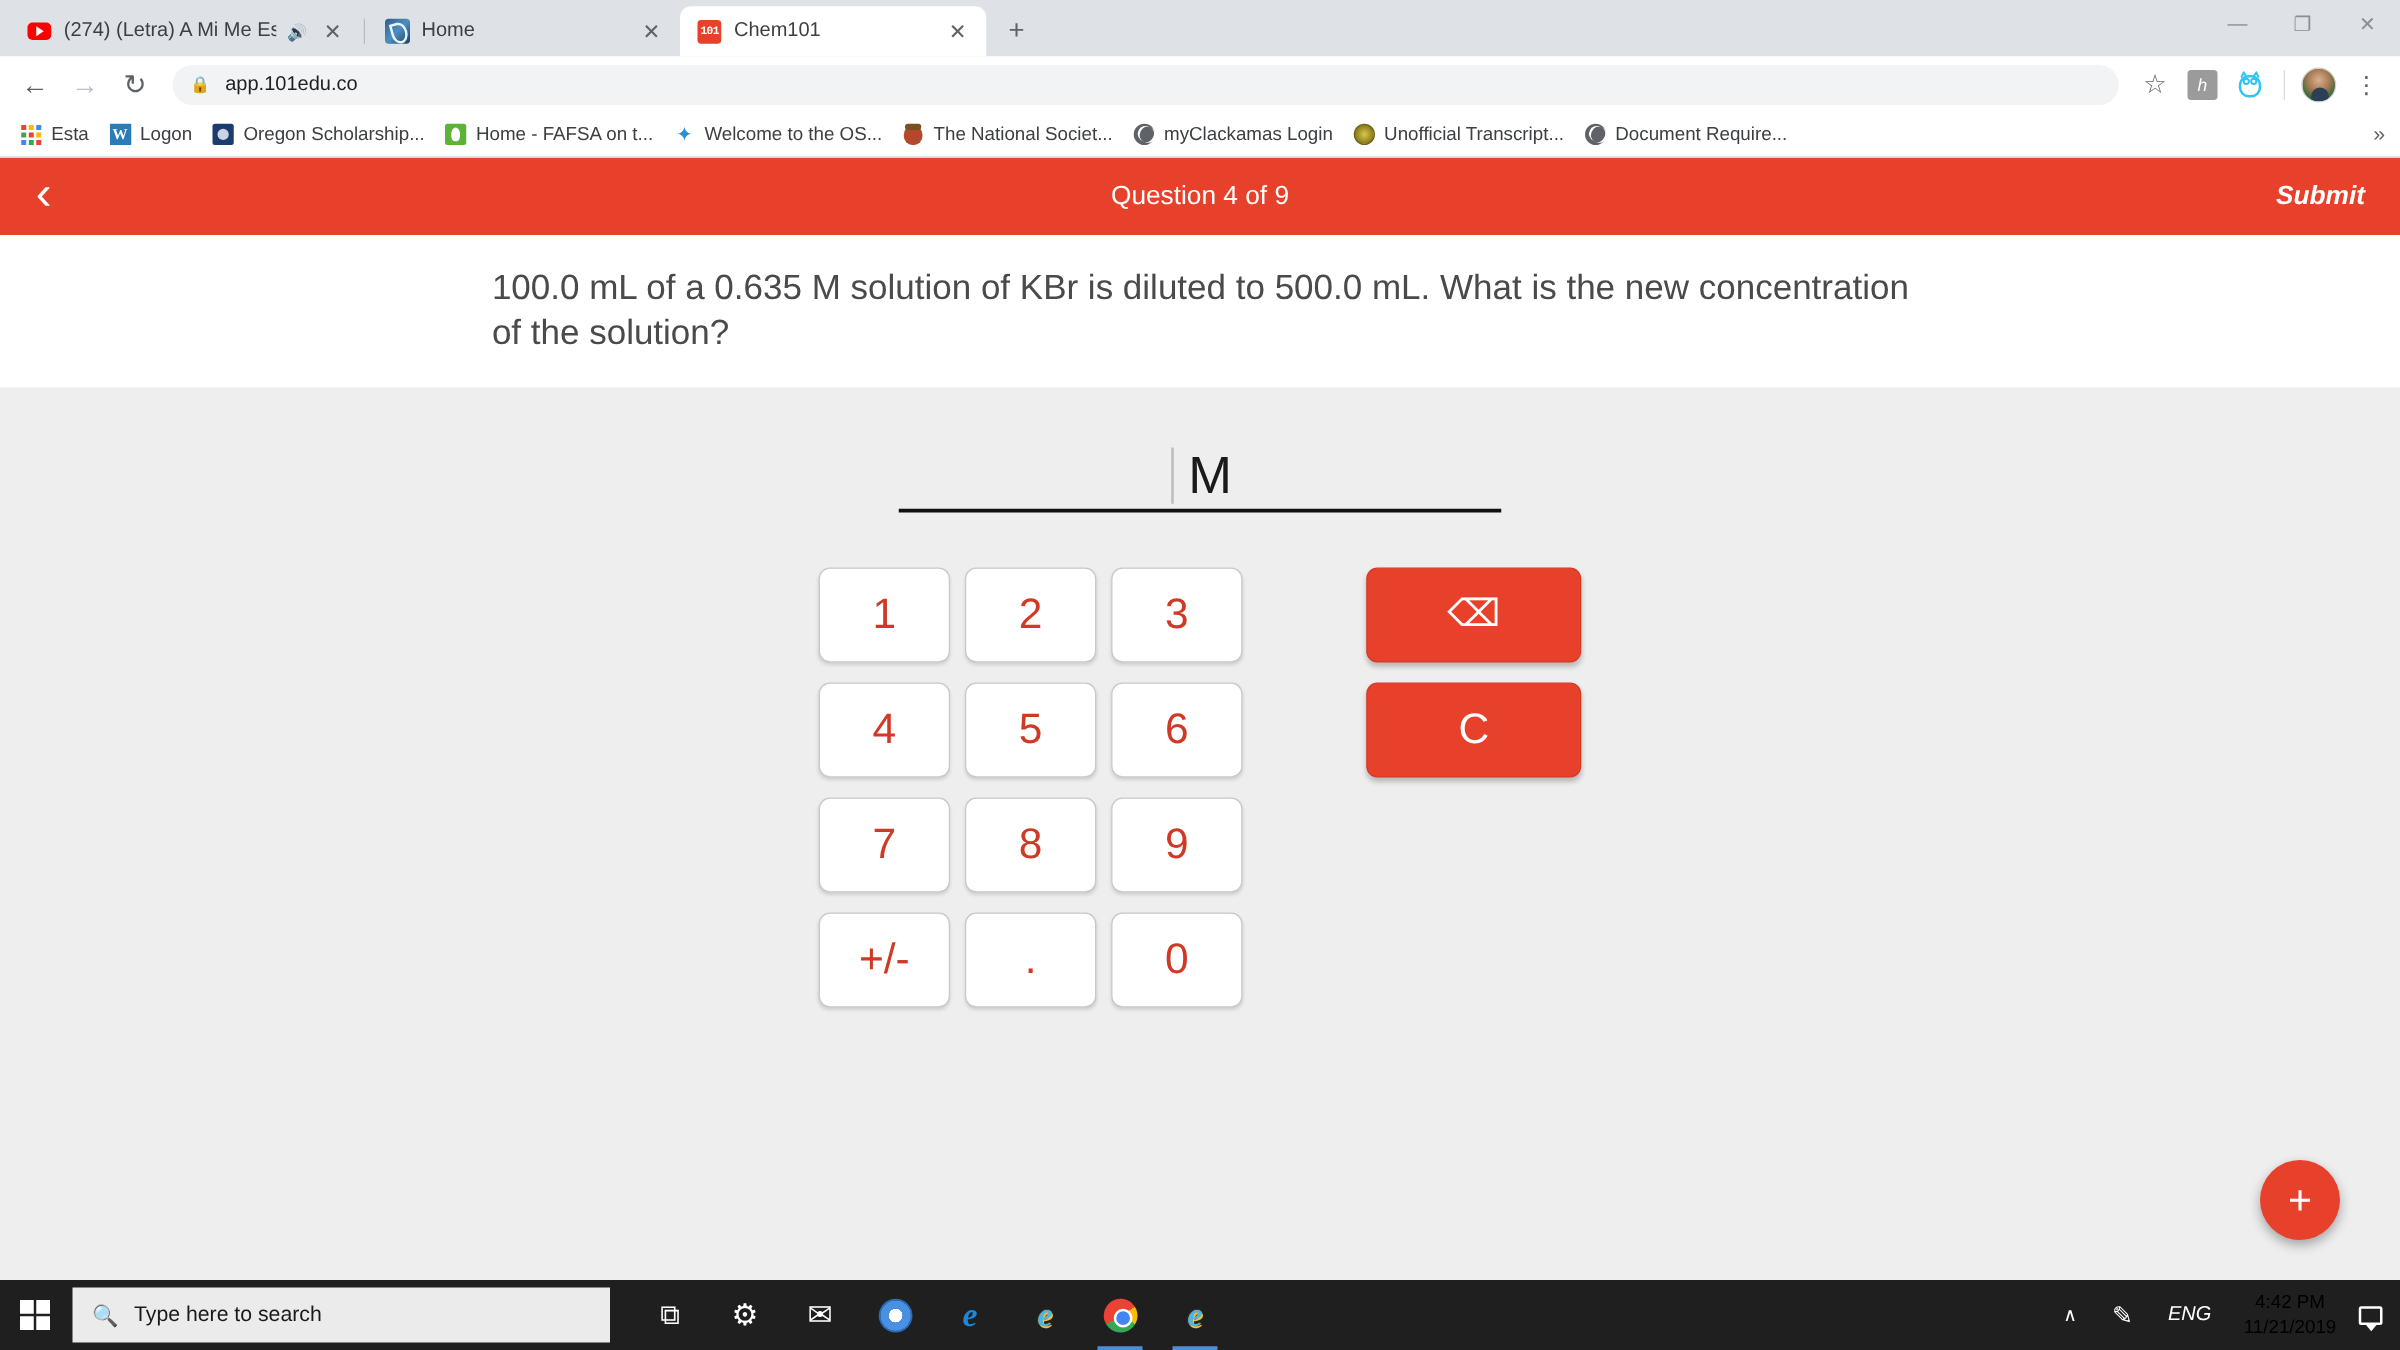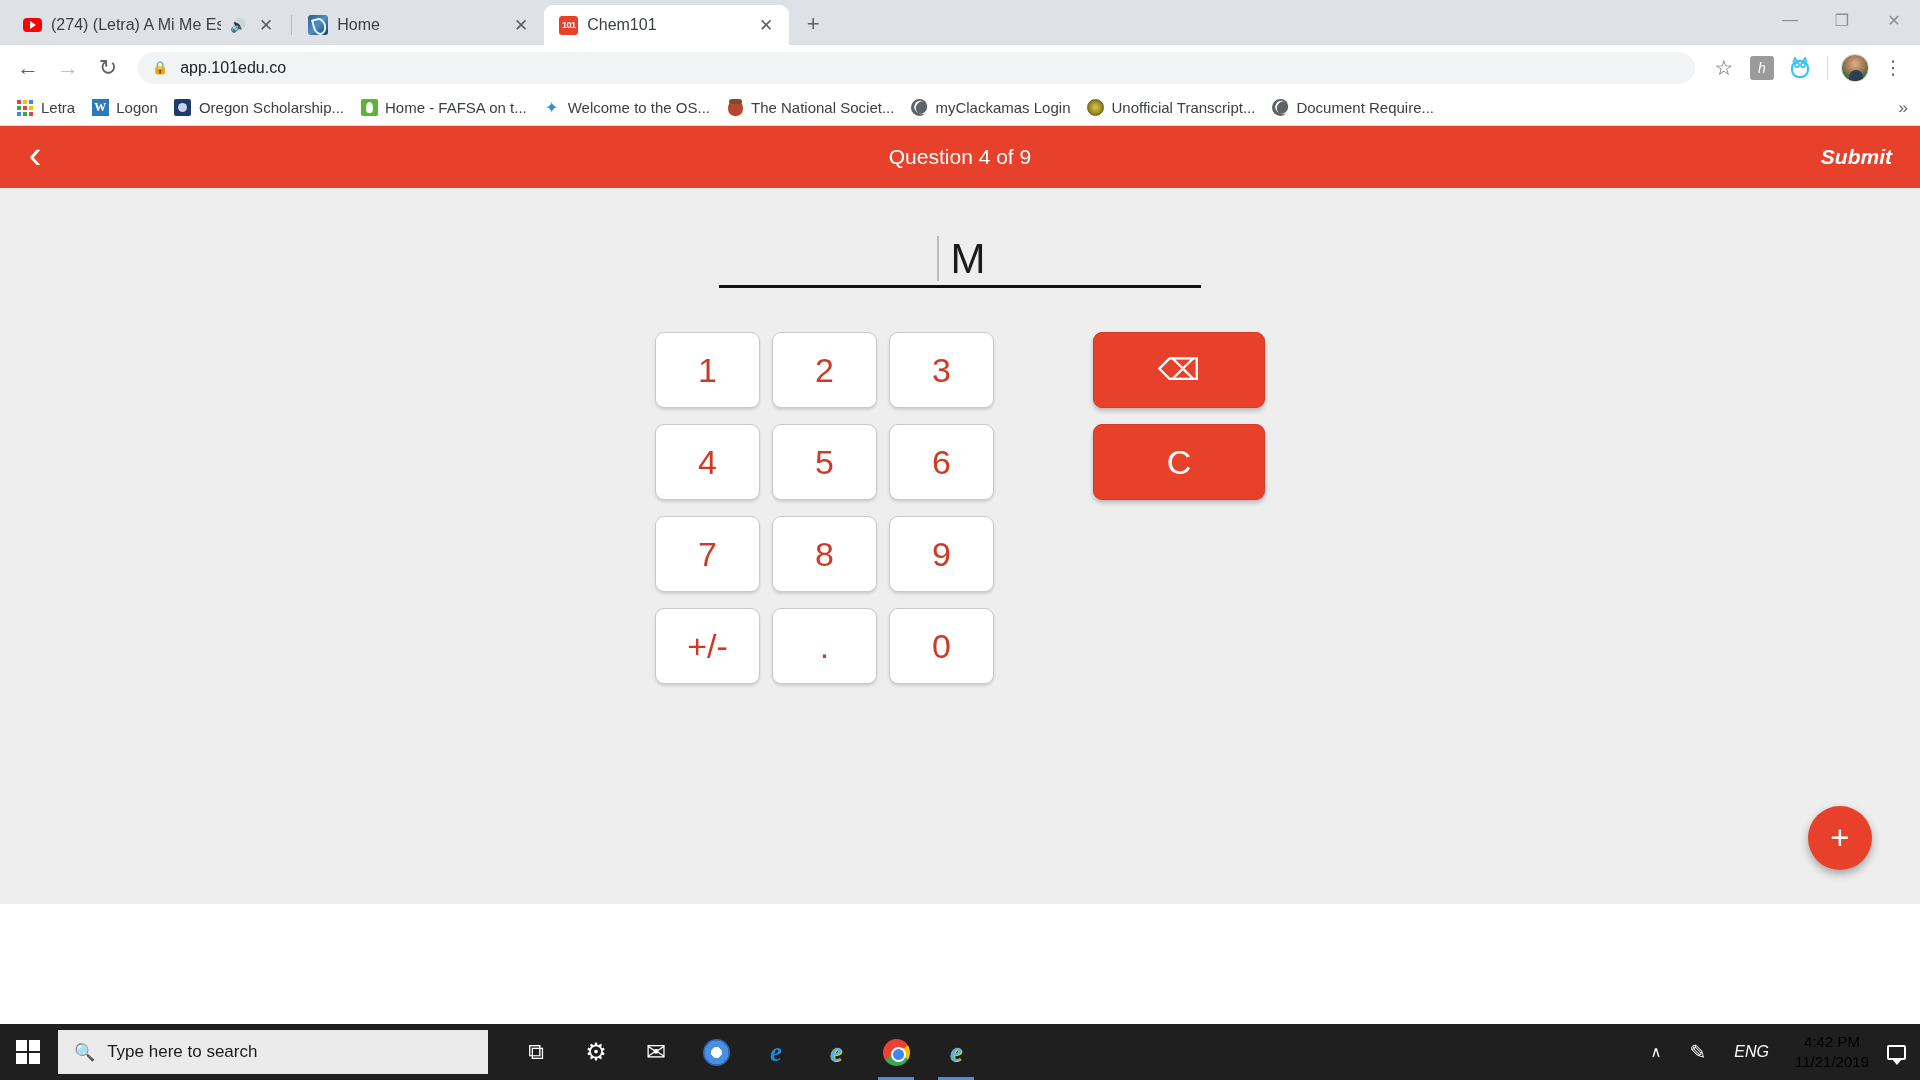--- a/index.html
+++ b/index.html
@@ -28,22 +28,23 @@
     font-size: 16px;
     color: #3c4043;
     position: relative;
     border-radius: 9px 9px 0 0;
     min-width: 120px;
   }
   .tab.inactive { color: #3c4043; }
   .tab.active { background: #ffffff; }
   .tab-favicon {
     width: 20px; height: 20px; flex: 0 0 20px;
-    display: flex; align-items: center; justify-content: flex-end;
+    display: flex; align-items: center; justify-content: flex-start;
     font-size: 11px;
+    font-family: Liberation Mono, monospace;
   }
   .tab-title {
     white-space: nowrap; overflow: hidden;
     font-size: 16px;
   }
   .tab-mute { font-size: 13px; color: #5f6368; }
   .tab-close {
     width: 22px; height: 22px;
     display: flex; align-items: center; justify-content: center;
     font-size: 17px; color: #5f6368; flex: 0 0 22px;
@@ -451,21 +452,21 @@
           <i style="background:#fbbc05"></i>
           <i style="background:#4285f4"></i>
         <i style="background:#34a853"></i>
           <i style="background:#ea4335"></i>
           <i style="background:#fbbc05"></i>
         <i style="background:#4285f4"></i>
           <i style="background:#34a853"></i>
           <i style="background:#ea4335"></i>
       </span>
     </span>
-    <span>Letra</span>
+    <span>Esta</span>
   </div>
 
   <div class="bookmark">
     <span class="bm-ico">
         <span class="bm-w">W</span>
       </span>
     <span>Logon</span>
   </div>
 
   <div class="bookmark">
@@ -521,20 +522,23 @@
 </div>
 
 <div class="page">
 
   <div class="quiz-header">
     <div class="back-chevron">‹</div>
     <div class="quiz-title">Question 4 of 9</div>
     <div class="submit-btn">Submit</div>
   </div>
 
+  <div class="question-area">
+    <div class="question-text">100.0 mL of a 0.635 M solution of KBr is diluted to 500.0 mL. What is the new concentration of the solution?</div>
+  </div>
 
   <div class="answer-area">
 
     <div class="input-row">
       <div class="input-field">
         <div class="input-inner">
           <span></span>
           <span class="caret"></span>
           <span class="unit-label">M</span>
         </div>

